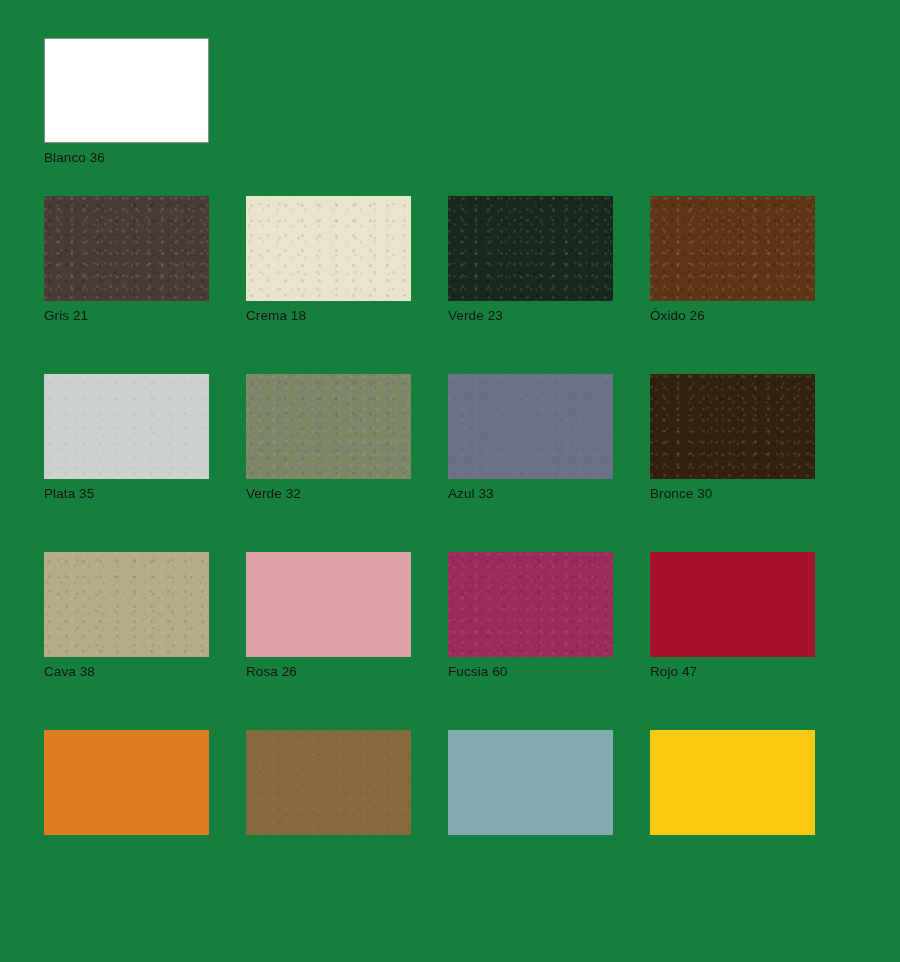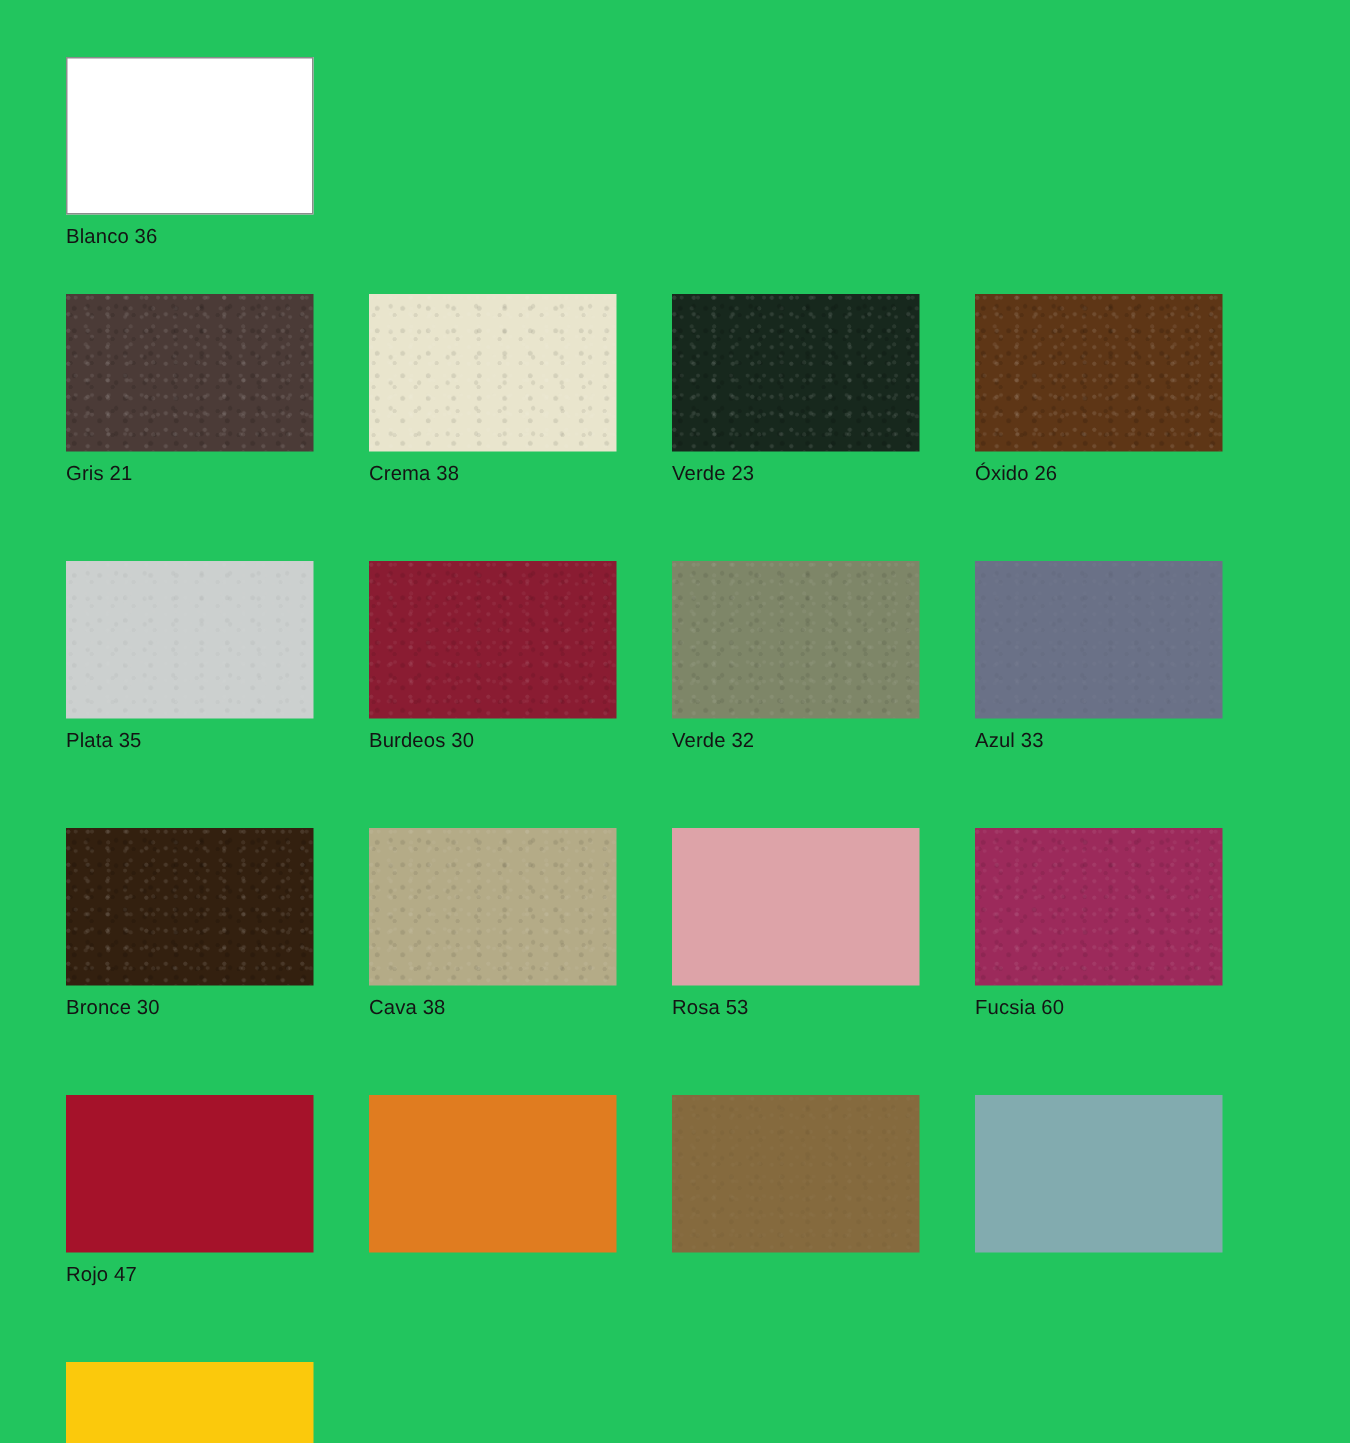--- a/index.html
+++ b/index.html
@@ -12,21 +12,21 @@
     height: 962px;
     font-family: "Liberation Sans", "DejaVu Sans", sans-serif;
     color: #1a1a1a;
     overflow: hidden;
   }
 
   #sheet {
     position: relative;
     width: 900px;
     height: 962px;
-    background: #22c55e;
+    background: #15803d;
     padding: 0;
     box-sizing: border-box;
   }
 
   
   .intro-block {
     position: absolute;
     left: 44px;
     top: 38px;
     width: 165px;
@@ -104,45 +104,39 @@
       <div class="swatch-cell">
         <div class="swatch-chip grain-strong" style="background-color: rgb(75, 59, 55);">
           <span class="grain"></span>
         </div>
         <div class="swatch-label">Gris 21</div>
       </div>
       <div class="swatch-cell">
         <div class="swatch-chip " style="background-color: rgb(233, 229, 205);">
           <span class="grain"></span>
         </div>
-        <div class="swatch-label">Crema 38</div>
+        <div class="swatch-label">Crema 18</div>
       </div>
       <div class="swatch-cell">
         <div class="swatch-chip grain-strong" style="background-color: rgb(23, 40, 29);">
           <span class="grain"></span>
         </div>
         <div class="swatch-label">Verde 23</div>
       </div>
       <div class="swatch-cell">
         <div class="swatch-chip grain-strong" style="background-color: rgb(94, 54, 22);">
           <span class="grain"></span>
         </div>
         <div class="swatch-label">Óxido 26</div>
       </div>
       <div class="swatch-cell">
         <div class="swatch-chip grain-soft" style="background-color: rgb(204, 208, 207);">
           <span class="grain"></span>
         </div>
         <div class="swatch-label">Plata 35</div>
-      </div>
-      <div class="swatch-cell">
-        <div class="swatch-chip " style="background-color: rgb(138, 28, 50);">
-          <span class="grain"></span>
-        </div>
-        <div class="swatch-label">Burdeos 30</div>
       </div>
       <div class="swatch-cell">
         <div class="swatch-chip " style="background-color: rgb(126, 134, 104);">
           <span class="grain"></span>
         </div>
         <div class="swatch-label">Verde 32</div>
       </div>
       <div class="swatch-cell">
         <div class="swatch-chip grain-soft" style="background-color: rgb(106, 113, 135);">
           <span class="grain"></span>
@@ -156,21 +150,21 @@
         <div class="swatch-label">Bronce 30</div>
       </div>
       <div class="swatch-cell">
         <div class="swatch-chip " style="background-color: rgb(180, 171, 135);">
           <span class="grain"></span>
         </div>
         <div class="swatch-label">Cava 38</div>
       </div>
       <div class="swatch-cell">
         <div class="swatch-chip grain-none" style="background-color: rgb(221, 163, 168);"></div>
-        <div class="swatch-label">Rosa 53</div>
+        <div class="swatch-label">Rosa 26</div>
       </div>
       <div class="swatch-cell">
         <div class="swatch-chip " style="background-color: rgb(156, 42, 91);">
           <span class="grain"></span>
         </div>
         <div class="swatch-label">Fucsia 60</div>
       </div>
       <div class="swatch-cell">
         <div class="swatch-chip grain-none" style="background-color: rgb(165, 18, 42);"></div>
         <div class="swatch-label">Rojo 47</div>

